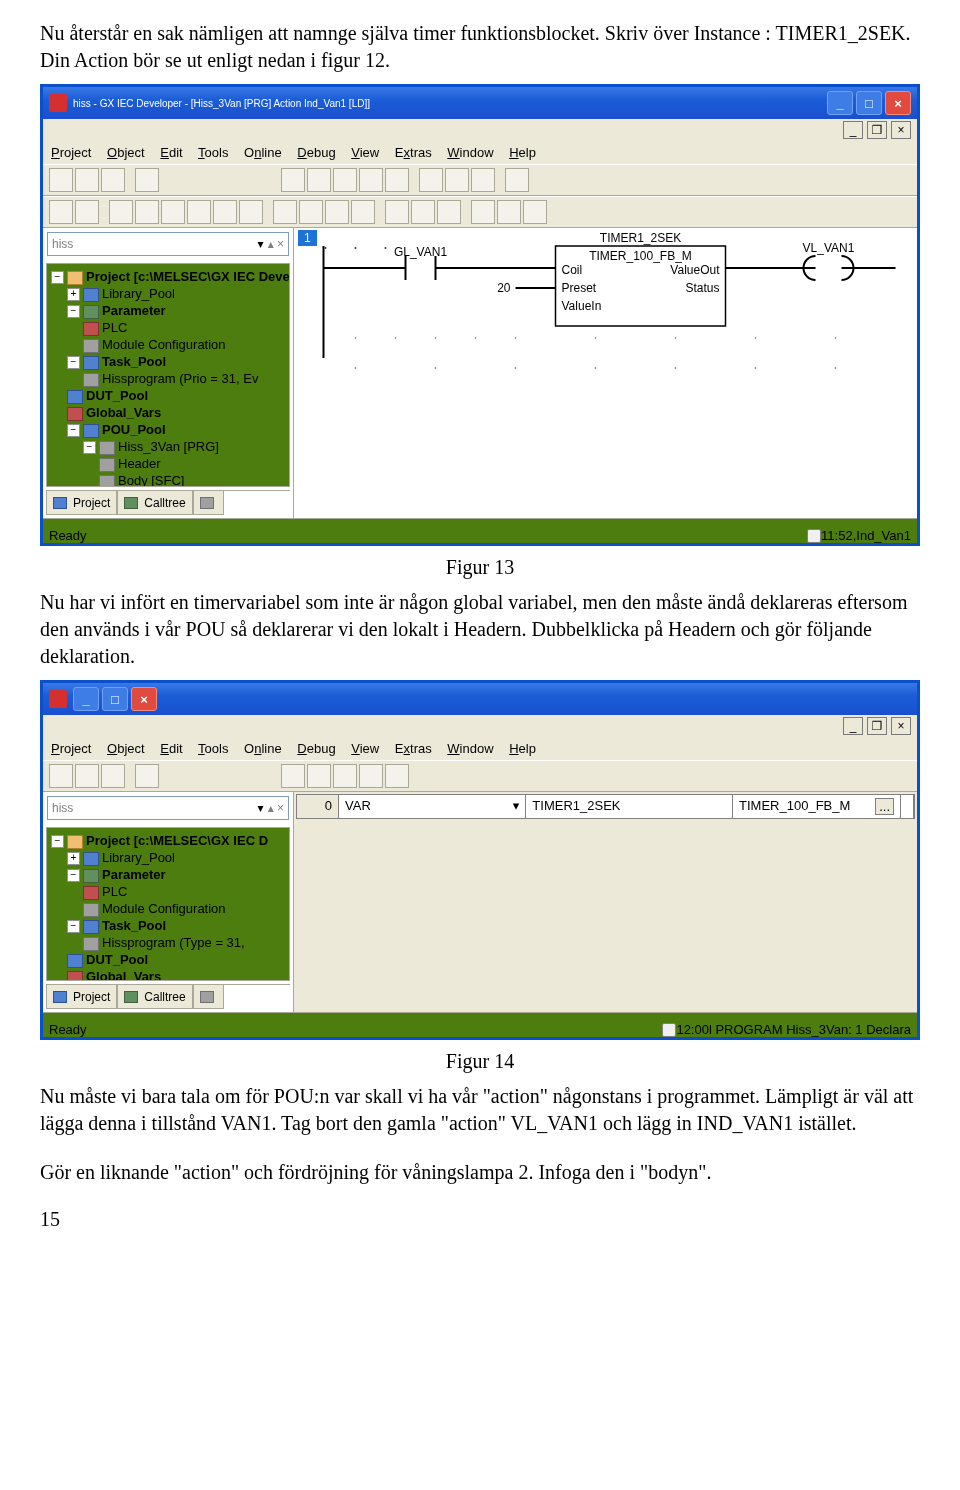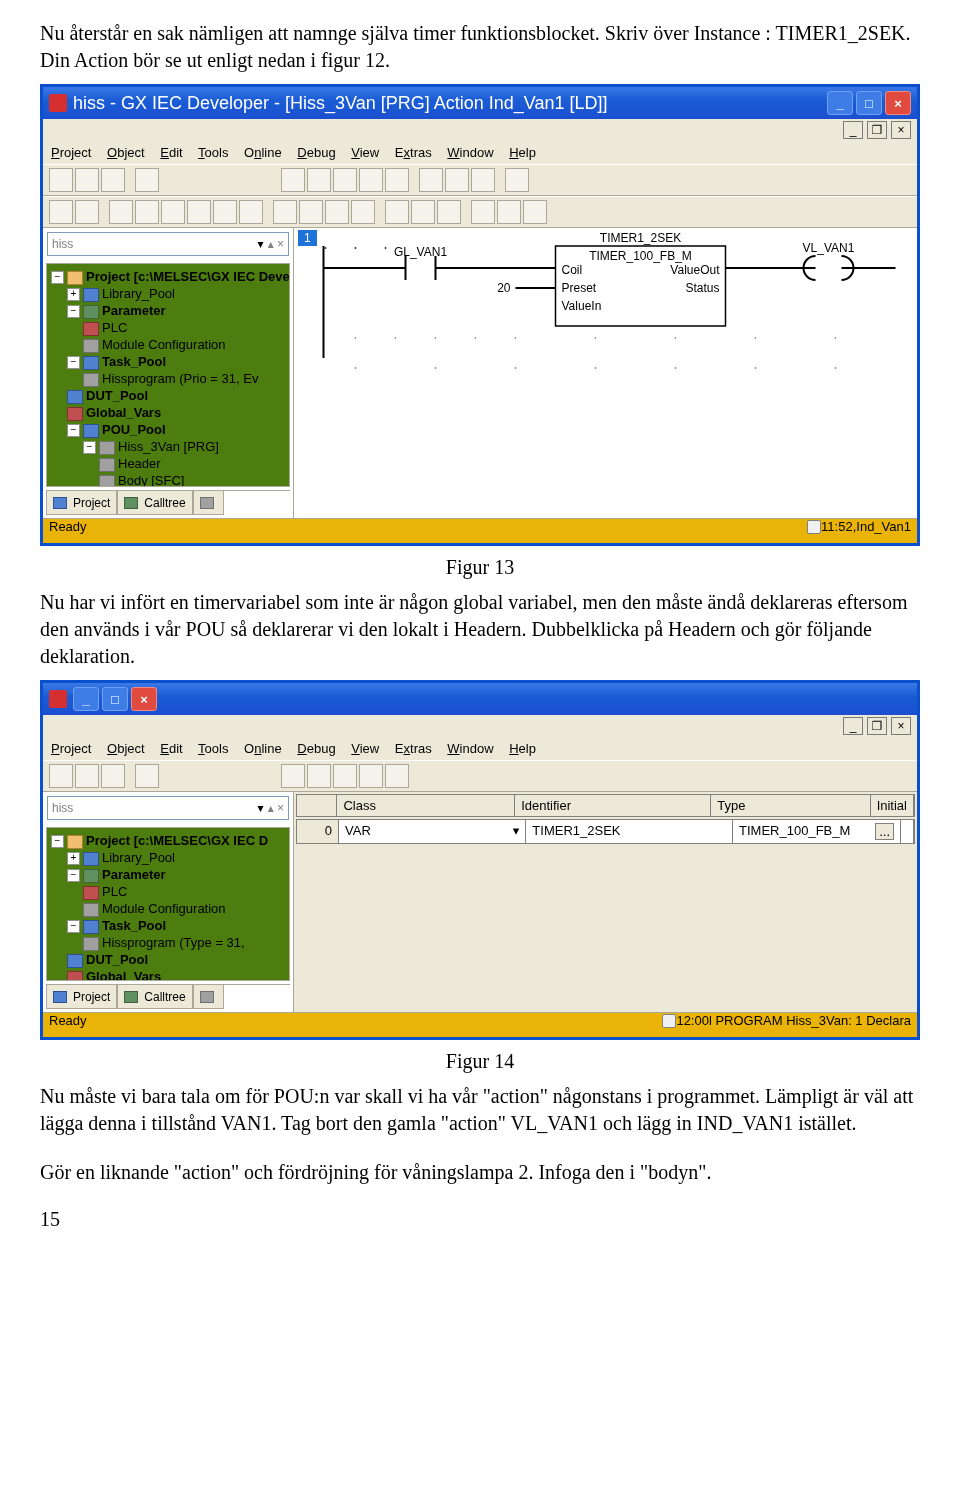--- a/index.html
+++ b/index.html
@@ -5,21 +5,21 @@
   body{font-family:"Times New Roman",serif;font-size:20px;color:#000;background:#fff;margin:0;padding:20px 40px;width:880px}
   p{margin:0 0 6px 0;line-height:1.35}
   .bold{font-weight:normal}
   .center{text-align:center;margin:8px 0}
   .spacer{height:16px}
   .pagenum{text-align:left;margin-top:20px}
 
   .win{border:3px solid #0a4fcc;background:#ece9d8;font-family:Tahoma,Arial,sans-serif;font-size:13px;color:#000;margin:10px 0 8px 0;position:relative}
   .titlebar{background:linear-gradient(#3a78e6,#1b5dd6 40%,#1a4fcf);color:#fff;height:32px;display:flex;align-items:center;padding:0 6px}
   .titlebar .appicon{width:18px;height:18px;background:#d62f2f;margin-right:6px;border-radius:2px}
-  .titlebar .ttxt{flex:1;font-size:18px}
+  .titlebar .ttxt{flex:1;font-size:10px}
   .titlebar .winbtns{display:flex;gap:3px}
   .winbtns span{width:24px;height:22px;background:#3f7de6;border:1px solid #6ea1f2;border-radius:3px;color:#fff;display:flex;align-items:center;justify-content:center;font-weight:bold}
   .winbtns .red{background:#e04a3f;border-color:#f28a82}
 
   .mdi{height:22px;display:flex;justify-content:flex-end;padding-right:6px;align-items:center;gap:4px}
   .mdi span{width:18px;height:16px;border:1px solid #7a7a7a;background:#ece9d8;font-size:12px;display:flex;align-items:center;justify-content:center;color:#000}
 
   .menubar{background:#ece9d8;padding:4px 8px;font-size:13px}
   .menubar span{margin-right:12px}
   .menubar span u{text-decoration:underline}
@@ -50,21 +50,21 @@
 
   .editor{flex:1;position:relative;background:#fff;overflow:hidden}
   .rownum{position:absolute;left:4px;top:2px;background:#1e73d8;color:#fff;padding:1px 6px;font-size:12px}
   .ladder-svg{width:100%;height:100%}
 
   .header-grid{display:flex;border:1px solid #808080;margin:2px;font-size:13px}
   .header-grid .gcell{border-right:1px solid #808080;padding:3px 6px;background:#ece9d8}
   .header-grid.datarow .gcell{background:#fff}
   .gc0{width:30px;text-align:right}.gc1{width:180px}.gc2{width:200px}.gc3{width:160px}.gc4{flex:1}
 
-  .status{background:#eab308;border-top:1px solid #aca899;height:24px;display:flex;align-items:flex-start;padding:0 6px;font-size:13px}
+  .status{background:#4d7c0f;border-top:1px solid #aca899;height:24px;display:flex;align-items:flex-end;padding:0 6px;font-size:13px}
   .status .st-l{flex:1}
   .status .st-r{display:flex;align-items:center;}
   .status .led{width:12px;height:12px;background:#f0f0f0;border:1px solid #808080;border-radius:2px}
 </style>
 </head>
 <body>
 
 <p>Nu återstår en sak nämligen att namnge själva timer funktionsblocket. Skriv över Instance : TIMER1_2SEK. Din Action bör se ut enligt nedan i figur 12.</p>
 
 <div class="win">
@@ -336,27 +336,20 @@
             <span class="ico green" style="width:12px;height:10px"></span>
             <span>Calltree</span>
           </div>
         <div>
             <span class="ico gray" style="width:12px;height:10px"></span>
           </div>
       </div>
     </div>
 
     <div class="editor" style="background:#ece9d8">
-      <div class="header-grid">
-        <div class="gcell gc0"></div>
-        <div class="gcell gc1">Class</div>
-        <div class="gcell gc2">Identifier</div>
-        <div class="gcell gc3">Type</div>
-        <div class="gcell gc4">Initial</div>
-      </div>
       <div class="header-grid datarow">
         <div class="gcell gc0" style="background:#ece9d8">0</div>
         <div class="gcell gc1"><span>VAR</span><span style="float:right">▾</span></div>
         <div class="gcell gc2">TIMER1_2SEK</div>
         <div class="gcell gc3"><span>TIMER_100_FB_M</span><span style="float:right;border:1px solid #808080;padding:0 3px;background:#ece9d8">...</span></div>
         <div class="gcell gc4"></div>
       </div>
     </div>
   </div>
 

